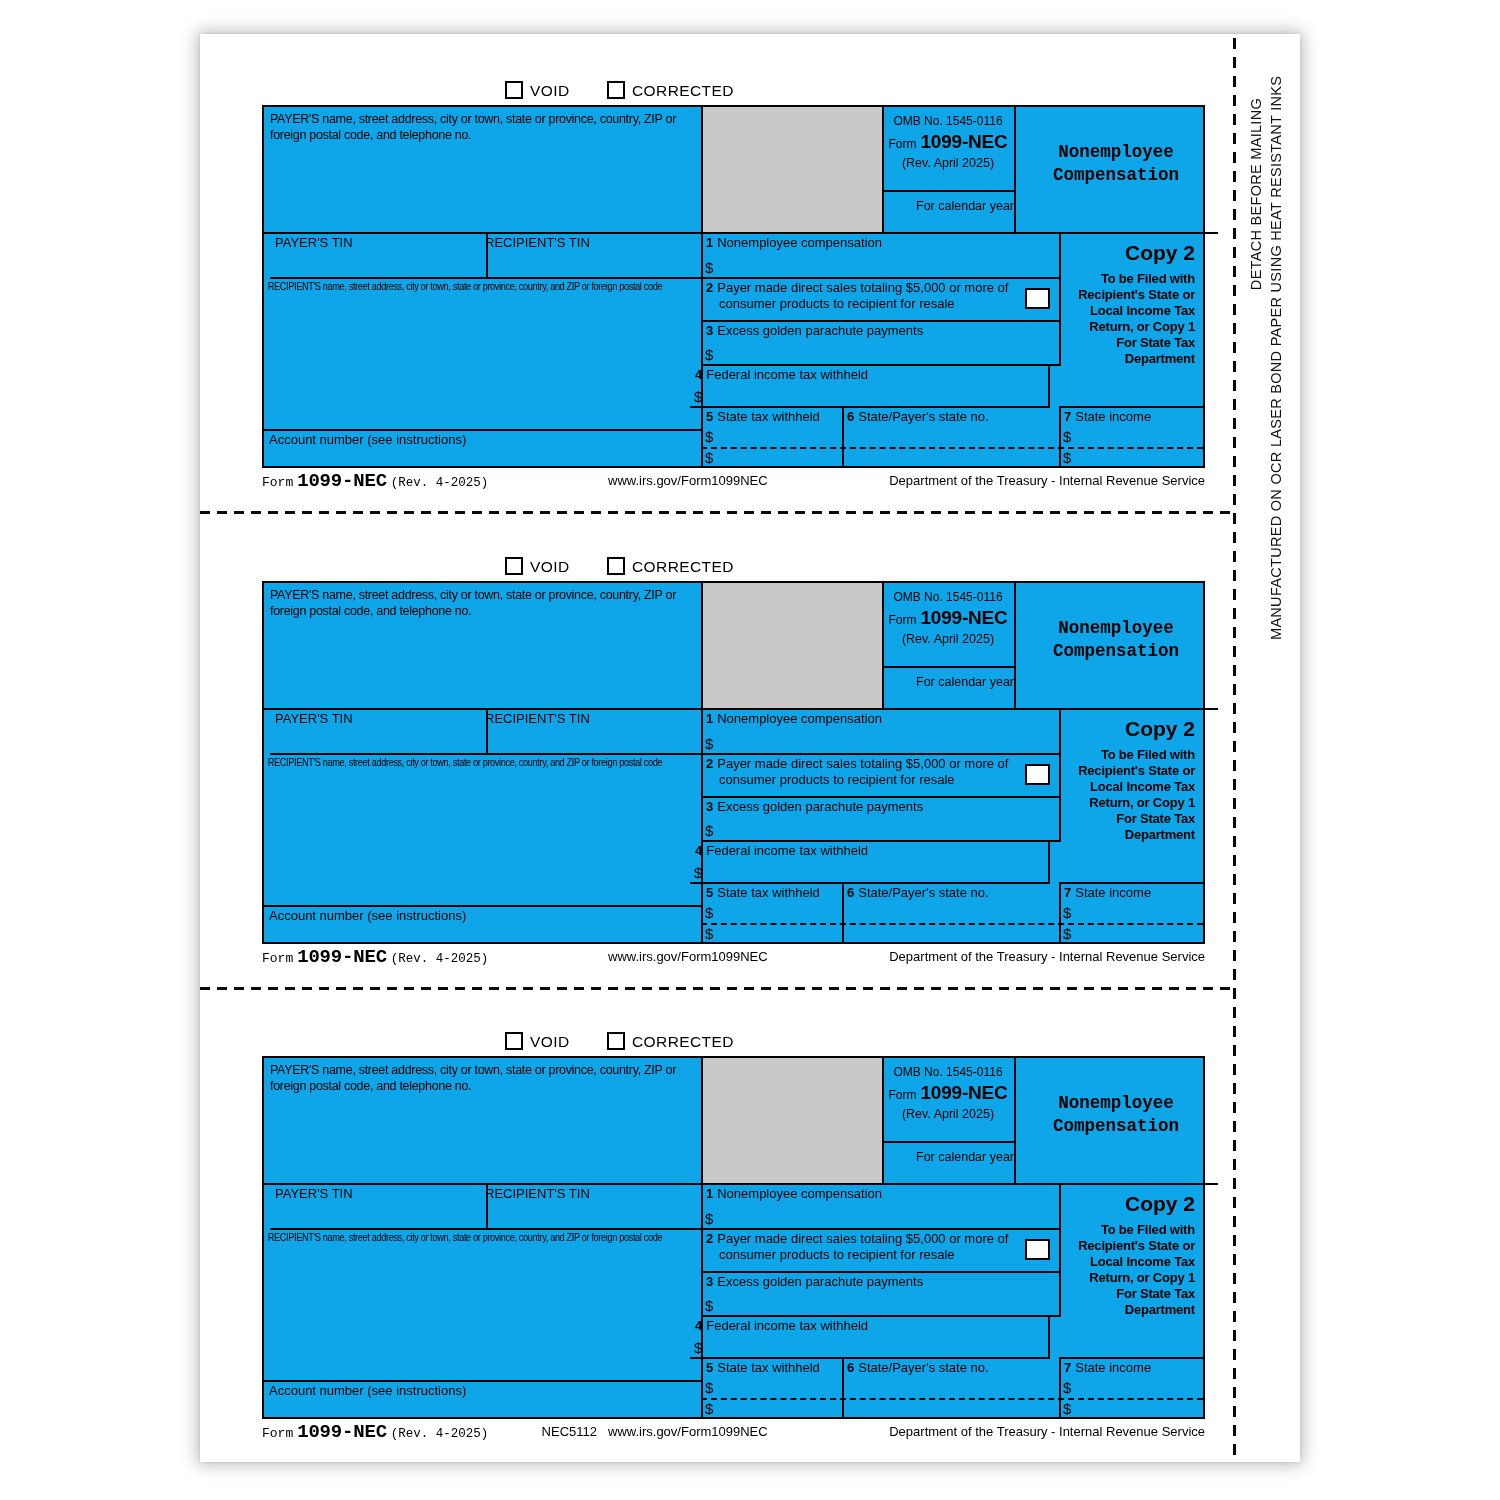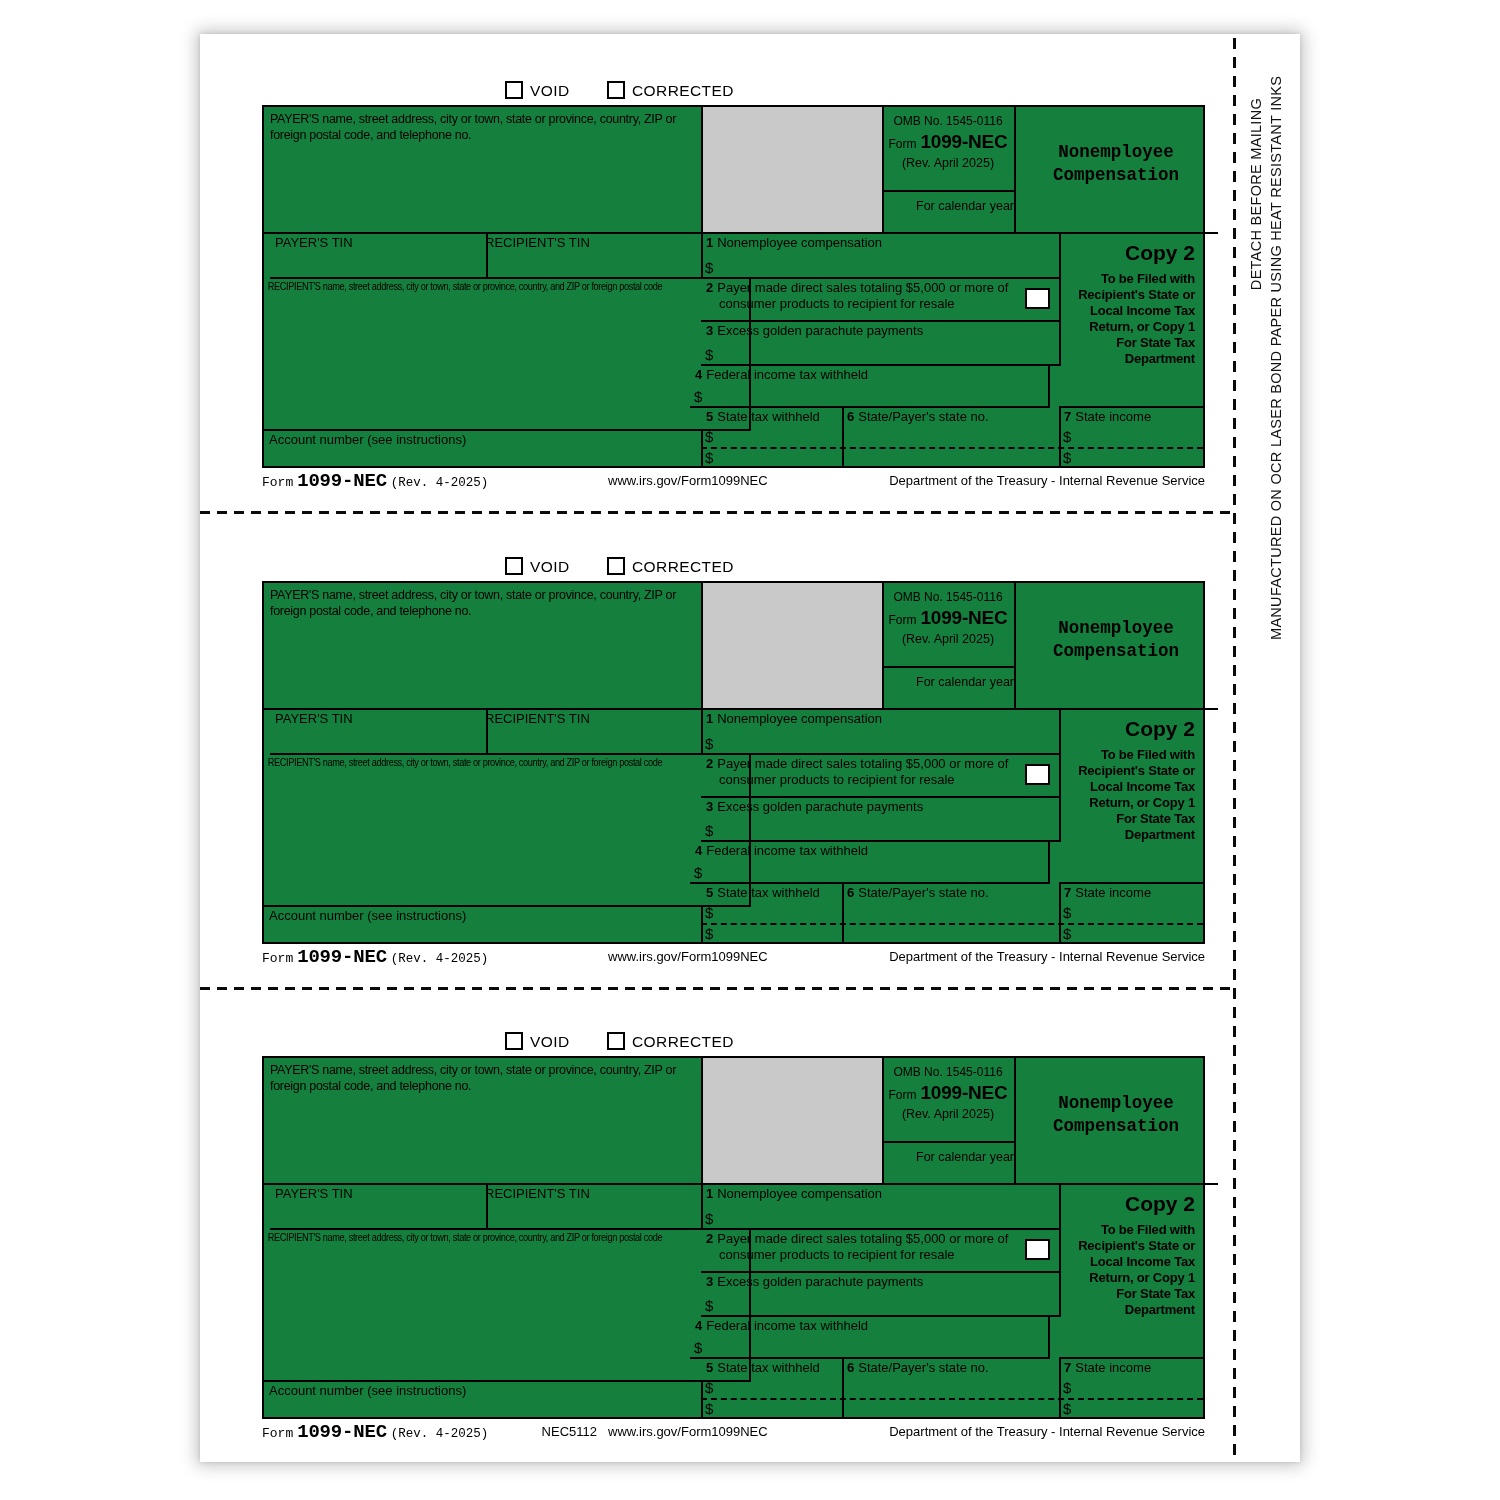--- a/index.html
+++ b/index.html
@@ -18,32 +18,32 @@
   .vtext{transform:rotate(-90deg);transform-origin:0 0;width:542px;text-align:right;
          font-size:14.5px;line-height:20px;letter-spacing:0.3px;white-space:nowrap;color:#111;}
   
   .form-copy{position:absolute;left:0;width:1100px;height:470px;}
   .form-copy:nth-child(1){top:47px;} .form-copy:nth-child(2){top:523px;} .form-copy:nth-child(3){top:998px;}
   .void-row{position:absolute;left:0;top:0;width:100%;height:20px;}
   .cb{position:absolute;top:0;width:18px;height:18px;border:2px solid #000;background:#fff;box-sizing:border-box;}
   .cb.void-cb{left:305px;} .cb.corr-cb{left:407px;}
   .cb-label{position:absolute;top:1px;font-size:15.5px;letter-spacing:0.4px;}
   .void-lbl{left:330px;} .corr-lbl{left:432px;}
-  .tbl{position:absolute;left:62px;top:24px;width:939px;height:359px;border:2px solid #000;background:#15803d;}
+  .tbl{position:absolute;left:62px;top:24px;width:939px;height:359px;border:2px solid #000;background:#0ea5e9;}
   .cell{position:absolute;box-sizing:border-box;}
   .br{border-right:2px solid #000;} .bb{border-bottom:2px solid #000;}
   .c-payer{left:0;top:0;width:439px;height:127px;}
   .c-gray{left:439px;top:0;width:181px;height:127px;background:#c9c9c9;}
   .c-omb{left:618px;top:0;width:134px;height:127px;}
   .c-title{left:750px;top:0;width:204px;height:127px;font-family:Liberation Mono, monospace;}
   .c-ptin{left:0;top:125px;width:218px;height:47px;margin-left:6px;}
   .c-rtin{left:216px;top:125px;width:223px;height:47px;}
   .c-box1{left:437px;top:125px;width:360px;height:47px;}
   .c-copy2{left:795px;top:125px;width:144px;height:176px;}
-  .c-recipient{left:0;top:170px;width:487px;height:154px;}
+  .c-recipient{left:0;top:170px;width:439px;height:154px;}
   .c-box2{left:437px;top:170px;width:360px;height:45px;}
   .c-box3{left:437px;top:213px;width:360px;height:46px;}
   .c-box4{left:426px;top:257px;width:360px;height:44px;}
   .c-box5{left:437px;top:299px;width:143px;height:60px;}
   .c-box6{left:578px;top:299px;width:219px;height:60px;}
   .c-box7{left:795px;top:299px;width:144px;height:60px;}
   .c-account{left:0;top:322px;width:439px;height:37px;}
   .dash567{position:absolute;left:437px;top:340px;width:502px;height:0;border-top:2px dashed #000;}
   .lbl{padding:3px 5px;font-size:13px;line-height:15.5px;}
   .lbl b{margin-right:4px;}

